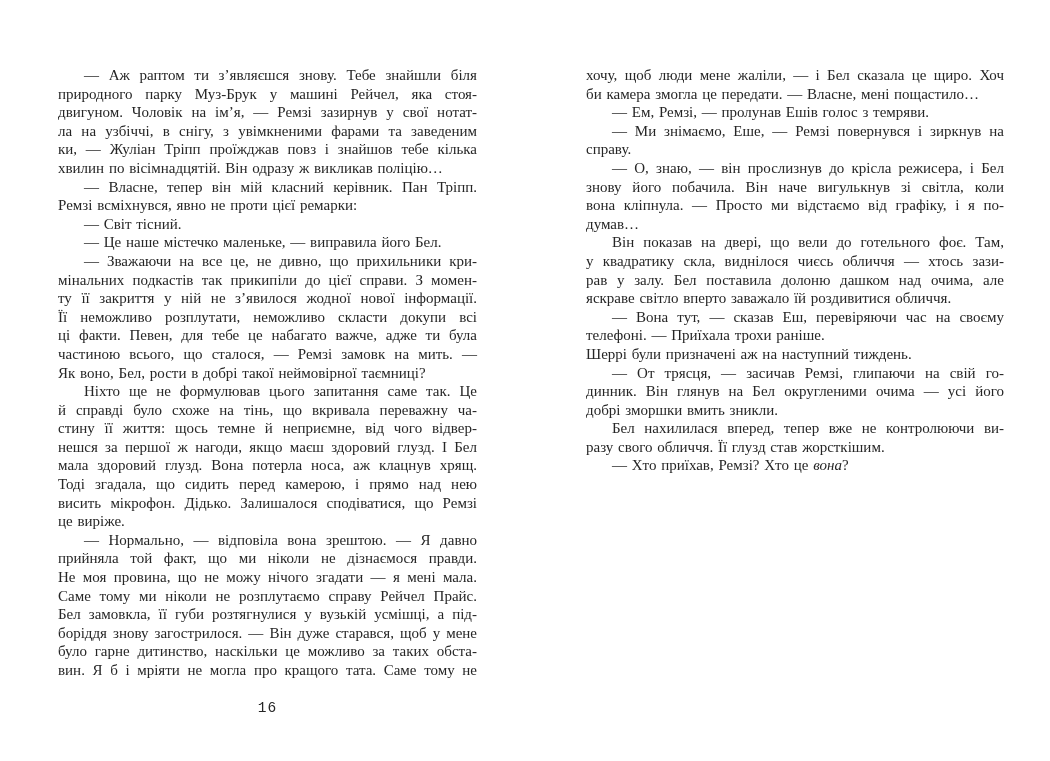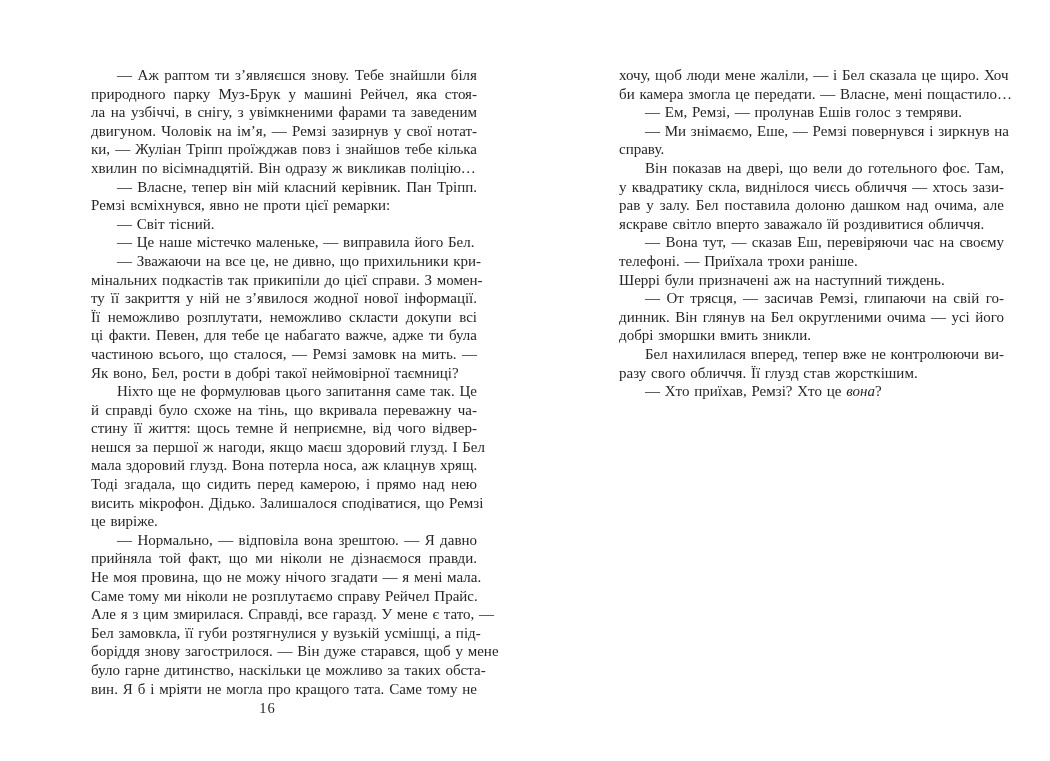--- a/index.html
+++ b/index.html
@@ -24,48 +24,48 @@
   .column.left  { left: 58px;  width: 419px; }
   .column.right { left: 586px; width: 418px; }
   .paragraph { margin: 0; padding: 0; }
   .line {
     height: 18.6px;
     line-height: 18.6px;
     white-space: nowrap;
     text-align: justify;
     text-align-last: justify;
     word-spacing: 1px;
-    margin-left: 33px;
   }
   .line.last {
     text-align: center;
     text-align-last: left;
   }
   .line.indent { text-indent: 26px; }
   .line i { font-style: italic; }
   .page-number {
     position: absolute;
     left: 58px;
     width: 419px;
     top: 700px;
     text-align: center;
     font-size: 14.5px;
     letter-spacing: 1px;
+    font-family: Liberation Mono, monospace;
   }
 </style>
 </head>
 <body>
 
 <div class="page">
   <div class="column left">
       <div class="paragraph">
         <div class="line indent">— Аж раптом ти з’являєшся знову. Тебе знайшли біля</div>
         <div class="line">природного парку Муз-Брук у машині Рейчел, яка стоя-</div>
+        <div class="line">двигуном. Чоловік на ім’я, — Ремзі зазирнув у свої нотат-</div>
         <div class="line">ла на узбіччі, в снігу, з увімкненими фарами та заведеним</div>
-        <div class="line">двигуном. Чоловік на ім’я, — Ремзі зазирнув у свої нотат-</div>
         <div class="line">ки, — Жуліан Тріпп проїжджав повз і знайшов тебе кілька</div>
       </div>
       <div class="paragraph">
         <div class="line last">хвилин по вісімнадцятій. Він одразу ж викликав поліцію…</div>
       </div>
       <div class="paragraph">
         <div class="line indent">— Власне, тепер він мій класний керівник. Пан Тріпп.</div>
         <div class="line last">Ремзі всміхнувся, явно не проти цієї ремарки:</div>
       </div>
       <div class="paragraph">
@@ -91,38 +91,43 @@
         <div class="line">мала здоровий глузд. Вона потерла носа, аж клацнув хрящ.</div>
         <div class="line">Тоді згадала, що сидить перед камерою, і прямо над нею</div>
         <div class="line">висить мікрофон. Дідько. Залишалося сподіватися, що Ремзі</div>
         <div class="line last">це виріже.</div>
       </div>
       <div class="paragraph">
         <div class="line indent">— Нормально, — відповіла вона зрештою. — Я давно</div>
         <div class="line">прийняла той факт, що ми ніколи не дізнаємося правди.</div>
         <div class="line">Не моя провина, що не можу нічого згадати — я мені мала.</div>
         <div class="line">Саме тому ми ніколи не розплутаємо справу Рейчел Прайс.</div>
-        <div class="line">Але я з цим змирилася. Справді, все гаразд. У мене є тато, —</div>
         <div class="line">Бел замовкла, її губи розтягнулися у вузькій усмішці, а під-</div>
         <div class="line">боріддя знову загострилося. — Він дуже старався, щоб у мене</div>
         <div class="line">було гарне дитинство, наскільки це можливо за таких обста-</div>
         <div class="line">вин. Я б і мріяти не могла про кращого тата. Саме тому не</div>
       </div>
     </div>
   <div class="column right">
       <div class="paragraph">
         <div class="line">хочу, щоб люди мене жаліли, — і Бел сказала це щиро. Хоч</div>
         <div class="line last">би камера змогла це передати. — Власне, мені пощастило…</div>
       </div>
       <div class="paragraph">
         <div class="line indent last">— Ем, Ремзі, — пролунав Ешів голос з темряви.</div>
       </div>
       <div class="paragraph">
         <div class="line indent">— Ми знімаємо, Еше, — Ремзі повернувся і зиркнув на</div>
         <div class="line last">справу.</div>
+      </div>
+      <div class="paragraph">
+        <div class="line indent">— О, знаю, — він прослизнув до крісла режисера, і Бел</div>
+        <div class="line">знову його побачила. Він наче вигулькнув зі світла, коли</div>
+        <div class="line">вона кліпнула. — Просто ми відстаємо від графіку, і я по-</div>
+        <div class="line last">думав…</div>
       </div>
       <div class="paragraph">
         <div class="line indent">Він показав на двері, що вели до готельного фоє. Там,</div>
         <div class="line">у квадратику скла, виднілося чиєсь обличчя — хтось зази-</div>
         <div class="line">рав у залу. Бел поставила долоню дашком над очима, але</div>
         <div class="line last">яскраве світло вперто заважало їй роздивитися обличчя.</div>
       </div>
       <div class="paragraph">
         <div class="line indent">— Вона тут, — сказав Еш, перевіряючи час на своєму</div>
         <div class="line last">телефоні. — Приїхала трохи раніше.</div>

